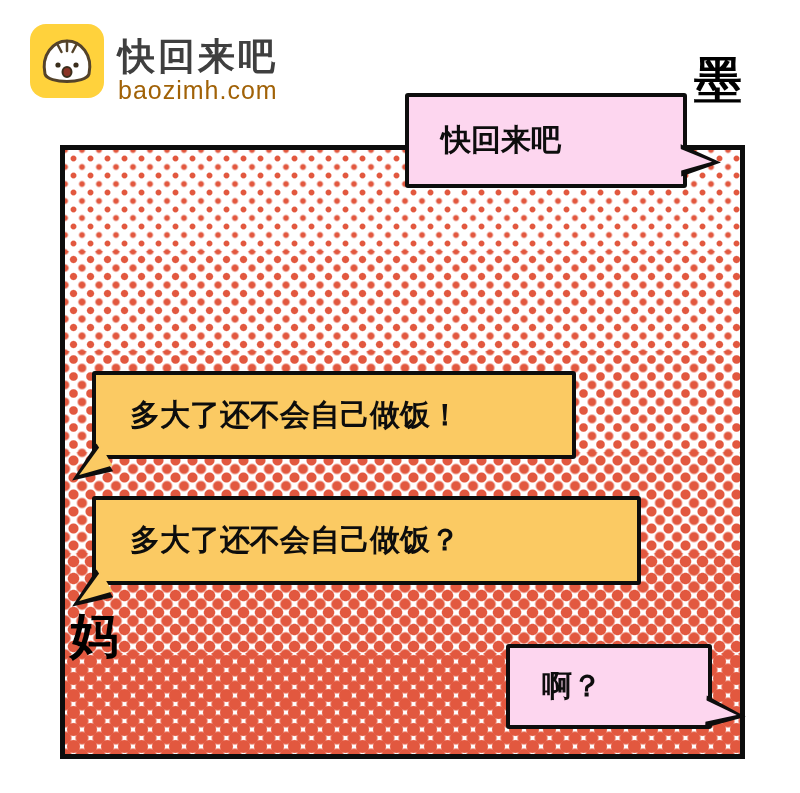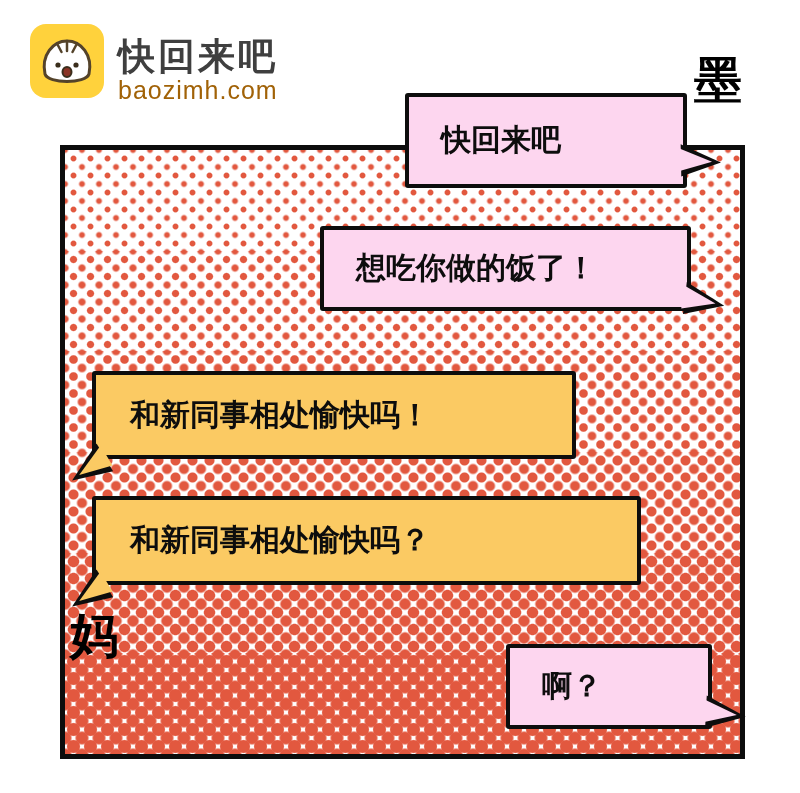--- a/index.html
+++ b/index.html
@@ -100,38 +100,31 @@
   <div class="speaker-char">妈</div>
 
   <div class="bubble pink b1">
     <span>快回来吧</span>
     <svg class="tail tail-r" width="46" height="36" viewBox="0 0 46 36">
       <polygon class="outer" points="2,2 44,16 6,34"></polygon>
       <polygon class="inner" points="0,6 35,16 3,29"></polygon>
     </svg>
   </div>
 
-  <div class="bubble pink b2">
-    <span>想吃你做的饭了！</span>
-    <svg class="tail tail-r" width="46" height="36" viewBox="0 0 46 36">
-      <polygon class="outer" points="2,2 44,16 6,34"></polygon>
-      <polygon class="inner" points="0,6 35,16 3,29"></polygon>
-    </svg>
-  </div>
 
   <div class="bubble yellow b3">
-    <span>和新同事相处愉快吗！</span>
+    <span>多大了还不会自己做饭！</span>
     <svg class="tail tail-l" width="46" height="36" viewBox="0 0 46 36">
       <polygon class="outer" points="44,2 2,16 40,34"></polygon>
       <polygon class="inner" points="46,6 11,16 43,29"></polygon>
     </svg>
   </div>
 
   <div class="bubble yellow b4">
-    <span>和新同事相处愉快吗？</span>
+    <span>多大了还不会自己做饭？</span>
     <svg class="tail tail-l" width="46" height="36" viewBox="0 0 46 36">
       <polygon class="outer" points="44,2 2,16 40,34"></polygon>
       <polygon class="inner" points="46,6 11,16 43,29"></polygon>
     </svg>
   </div>
 
   <div class="bubble pink b5">
     <span>啊？</span>
     <svg class="tail tail-r" width="46" height="36" viewBox="0 0 46 36">
       <polygon class="outer" points="2,2 44,16 6,34"></polygon>

